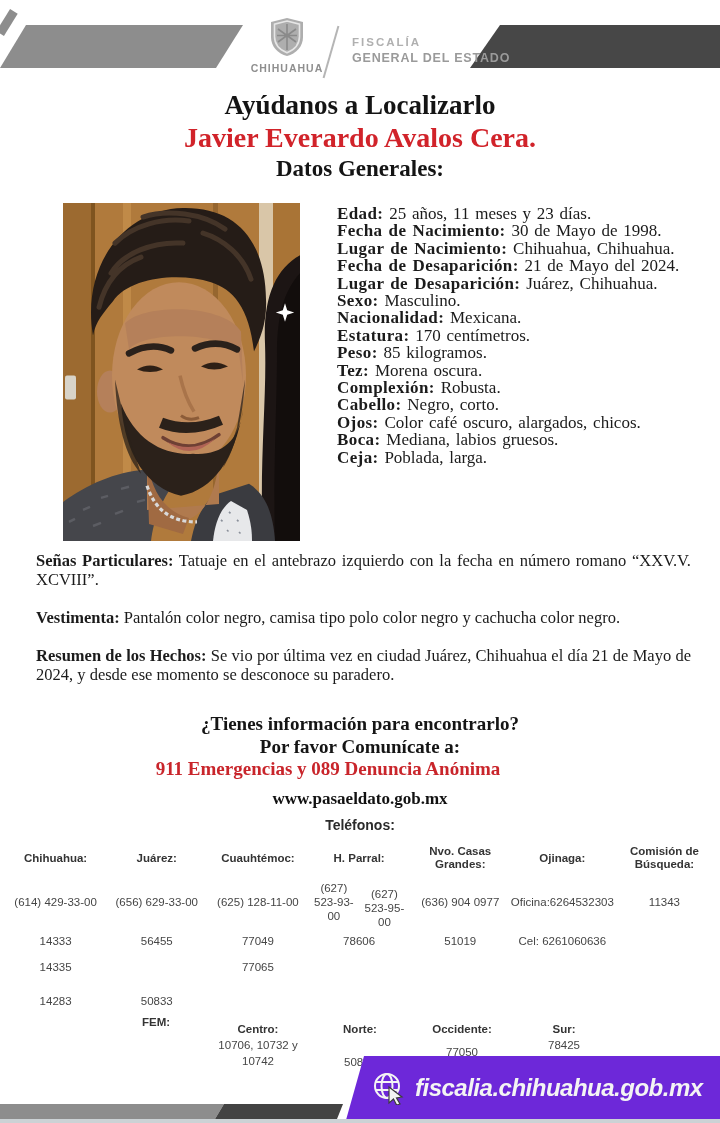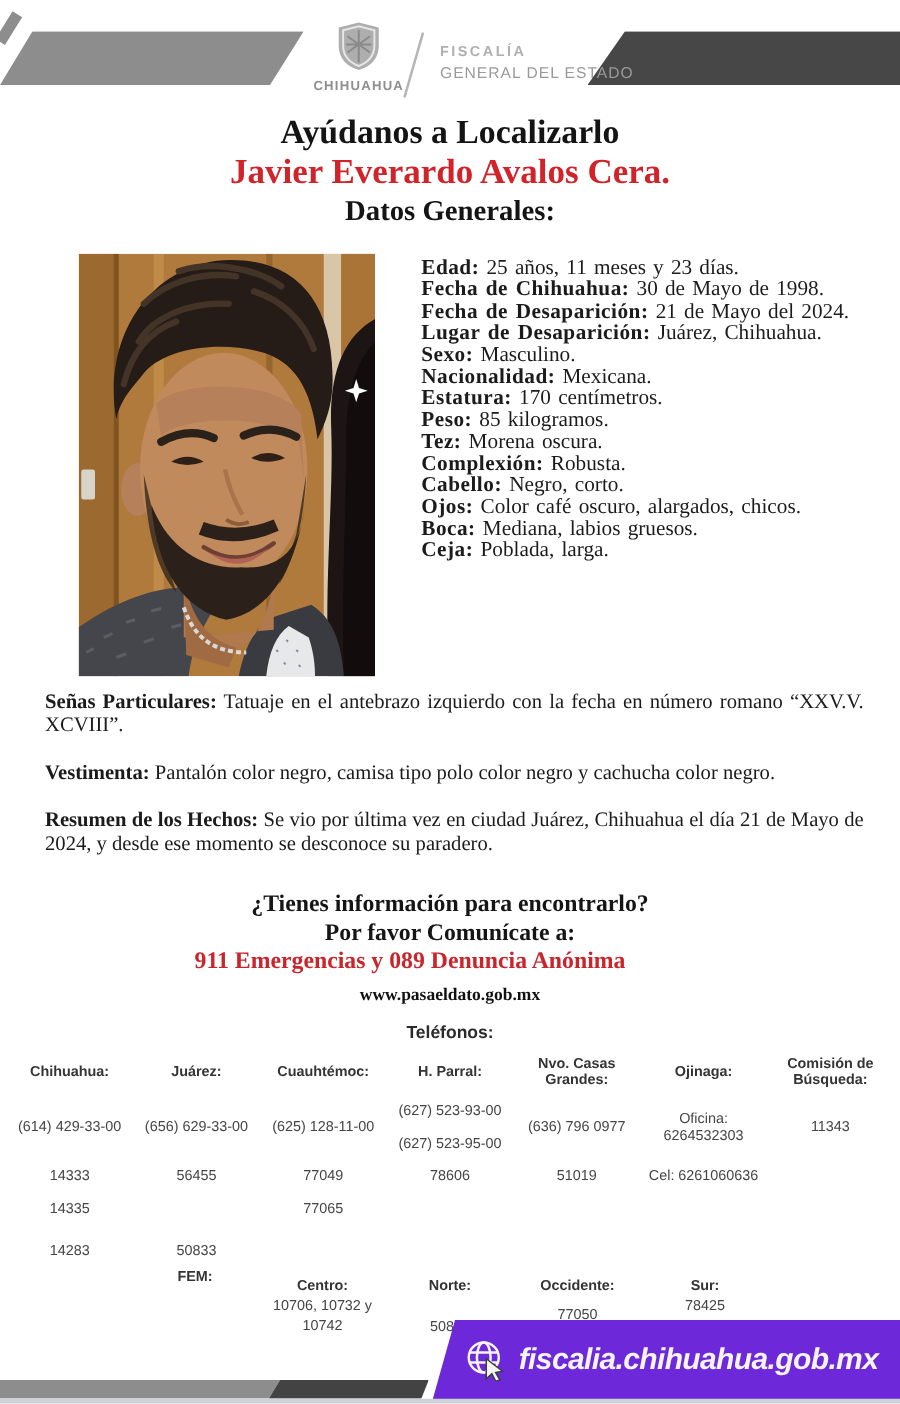--- a/index.html
+++ b/index.html
@@ -11,48 +11,48 @@
   .bar-left-sliver{position:absolute;left:-6px;top:18px;width:26px;height:9px;background:#8d8d8d;transform:rotate(-58deg);}
   .bar-left{position:absolute;left:0;top:25px;width:243px;height:43px;background:#8d8d8d;
     clip-path:polygon(26px 0,100% 0,calc(100% - 27px) 100%,0 100%);}
   .bar-right{position:absolute;left:470px;top:25px;width:250px;height:43px;background:#474747;
     clip-path:polygon(30px 0,100% 0,100% 100%,0 100%);}
   .logo-block{position:absolute;left:248px;top:17px;width:78px;text-align:center;font-family:"Liberation Sans","DejaVu Sans",sans-serif;}
   .logo-state{font-size:10.5px;font-weight:bold;color:#8f8f8f;letter-spacing:1px;margin-top:1px;}
   .logo-divider{position:absolute;left:330px;top:25px;width:2px;height:54px;background:#b5b5b5;transform:rotate(16deg);}
   .agency{position:absolute;left:352px;top:36px;font-family:"Liberation Sans","DejaVu Sans",sans-serif;}
   .agency-l1{font-size:11.5px;color:#b0b0b0;font-weight:600;letter-spacing:2px;}
-  .agency-l2{font-size:12.5px;color:#9a9a9a;font-weight:normal;letter-spacing:.8px;margin-top:3px;}
+  .agency-l2{font-size:12.5px;color:#9a9a9a;font-weight:bold;letter-spacing:.8px;margin-top:3px;}
   
   .t{position:absolute;width:100%;text-align:center;font-weight:bold;color:#141414;}
   .title-help{top:90px;font-size:27px;}
   .title-name{top:122px;font-size:28px;color:#d1232a;}
   .title-section{top:156px;font-size:23px;}
   
   .photo{position:absolute;left:63px;top:203px;width:237px;height:338px;}
   
   .data-col{position:absolute;left:337px;top:205px;width:362px;font-size:17px;line-height:17.4px;
     text-align:justify;color:#1b1b1b;word-spacing:1.5px;}
   .data-col b{letter-spacing:.4px;}
   
   .paras{position:absolute;left:36px;top:551px;width:655px;font-size:16.5px;line-height:19px;color:#1b1b1b;text-align:justify;}
   .paras .para{margin-bottom:19px;}
   
   .c{position:absolute;width:100%;text-align:center;font-weight:bold;}
   .contact-q{top:713px;font-size:19px;color:#151515;}
   .contact-r{top:736px;font-size:19px;color:#151515;}
   .contact-e{top:758px;font-size:19px;color:#c9252b;transform:translateX(-32px);}
-  .contact-w{top:789px;font-size:14px;color:#111;}
+  .contact-w{top:789px;font-size:17px;color:#111;}
   .contact-t{top:817px;font-size:14px;color:#2b2b2b;font-family:"Liberation Sans","DejaVu Sans",sans-serif;}
   
   .phones{position:absolute;left:5px;top:840px;width:710px;display:grid;grid-template-columns:repeat(7,1fr);
     column-gap:0;font-family:"Liberation Sans","DejaVu Sans",sans-serif;text-align:center;color:#454545;}
   .pcol{display:flex;flex-direction:column;align-items:center;}
   .ph-city{min-height:36px;display:flex;align-items:center;justify-content:center;font-size:11.5px;font-weight:bold;line-height:13px;color:#343434;}
-  .slot-main{height:52px;display:flex;flex-direction:column;align-items:center;justify-content:center;font-size:11.5px;line-height:14px;}
+  .slot-main{height:52px;display:flex;flex-direction:row;align-items:center;justify-content:center;font-size:11.5px;line-height:14px;}
   .pcol:nth-child(4) .v-main2{margin-top:12px;}
   .slot{height:26px;display:flex;align-items:center;justify-content:center;font-size:11.5px;}
   .slot-last{height:30px;padding-top:6px;}
   
   .fem{position:absolute;left:5px;top:1002px;width:710px;display:grid;grid-template-columns:repeat(7,1fr);
     column-gap:4px;font-family:"Liberation Sans","DejaVu Sans",sans-serif;text-align:center;color:#454545;}
   .fem-label{font-size:11.5px;font-weight:bold;padding-top:14px;color:#343434;}
   .zone-name{font-size:11.5px;font-weight:bold;line-height:14px;color:#343434;margin-top:20px;}
   .zone-val{font-size:11.5px;line-height:14px;margin-top:2px;}
   
@@ -139,21 +139,22 @@
     <path d="M58 200 C62 252 84 284 118 292 C150 286 172 256 180 206 C176 240 156 252 130 250 C100 252 72 236 58 200 Z" fill="#2b211a"></path>
     <path d="M52 176 C54 220 62 252 78 270 L64 226 Z" fill="#2b211a" opacity=".75"></path>
     <path d="M182 176 C180 214 172 246 160 264 L174 224 Z" fill="#2b211a" opacity=".75"></path>
 
     <path d="M100 234 Q128 252 156 231" stroke="#6e4034" stroke-width="3.5" fill="none" stroke-linecap="round"></path>
     <path d="M104 238 Q128 250 152 235 Q128 258 104 238 Z" fill="#b06355"></path>
   </svg>
 
   <div class="data-col">
     <div class="field"><b>Edad:</b> <span>25 años, 11 meses y 23 días.</span></div>
-    <div class="field"><b>Fecha de Chihuahua:</b> <span>30 de Mayo de 1998.</span></div>
+    <div class="field"><b>Fecha de Nacimiento:</b> <span>30 de Mayo de 1998.</span></div>
+    <div class="field"><b>Lugar de Nacimiento:</b> <span>Chihuahua, Chihuahua.</span></div>
     <div class="field"><b>Fecha de Desaparición:</b> <span>21 de Mayo del 2024.</span></div>
     <div class="field"><b>Lugar de Desaparición:</b> <span>Juárez, Chihuahua.</span></div>
     <div class="field"><b>Sexo:</b> <span>Masculino.</span></div>
     <div class="field"><b>Nacionalidad:</b> <span>Mexicana.</span></div>
     <div class="field"><b>Estatura:</b> <span>170 centímetros.</span></div>
     <div class="field"><b>Peso:</b> <span>85 kilogramos.</span></div>
     <div class="field"><b>Tez:</b> <span>Morena oscura.</span></div>
     <div class="field"><b>Complexión:</b> <span>Robusta.</span></div>
     <div class="field"><b>Cabello:</b> <span>Negro, corto.</span></div>
     <div class="field"><b>Ojos:</b> <span>Color café oscuro, alargados, chicos.</span></div>
@@ -210,21 +211,21 @@
           <span>(627) 523-93-00</span>
           <span class="v-main2">(627) 523-95-00</span>
         </div>
       <div class="slot">78606</div>
       <div class="slot"></div>
       <div class="slot slot-last"></div>
     </div>
     <div class="pcol">
       <div class="ph-city">Nvo. Casas Grandes:</div>
       <div class="slot-main">
-          <span>(636) 796 0977</span>
+          <span>(636) 904 0977</span>
           <span class="v-main2"></span>
         </div>
       <div class="slot">51019</div>
       <div class="slot"></div>
       <div class="slot slot-last"></div>
     </div>
     <div class="pcol">
       <div class="ph-city">Ojinaga:</div>
       <div class="slot-main">
           <span>Oficina:</span>

